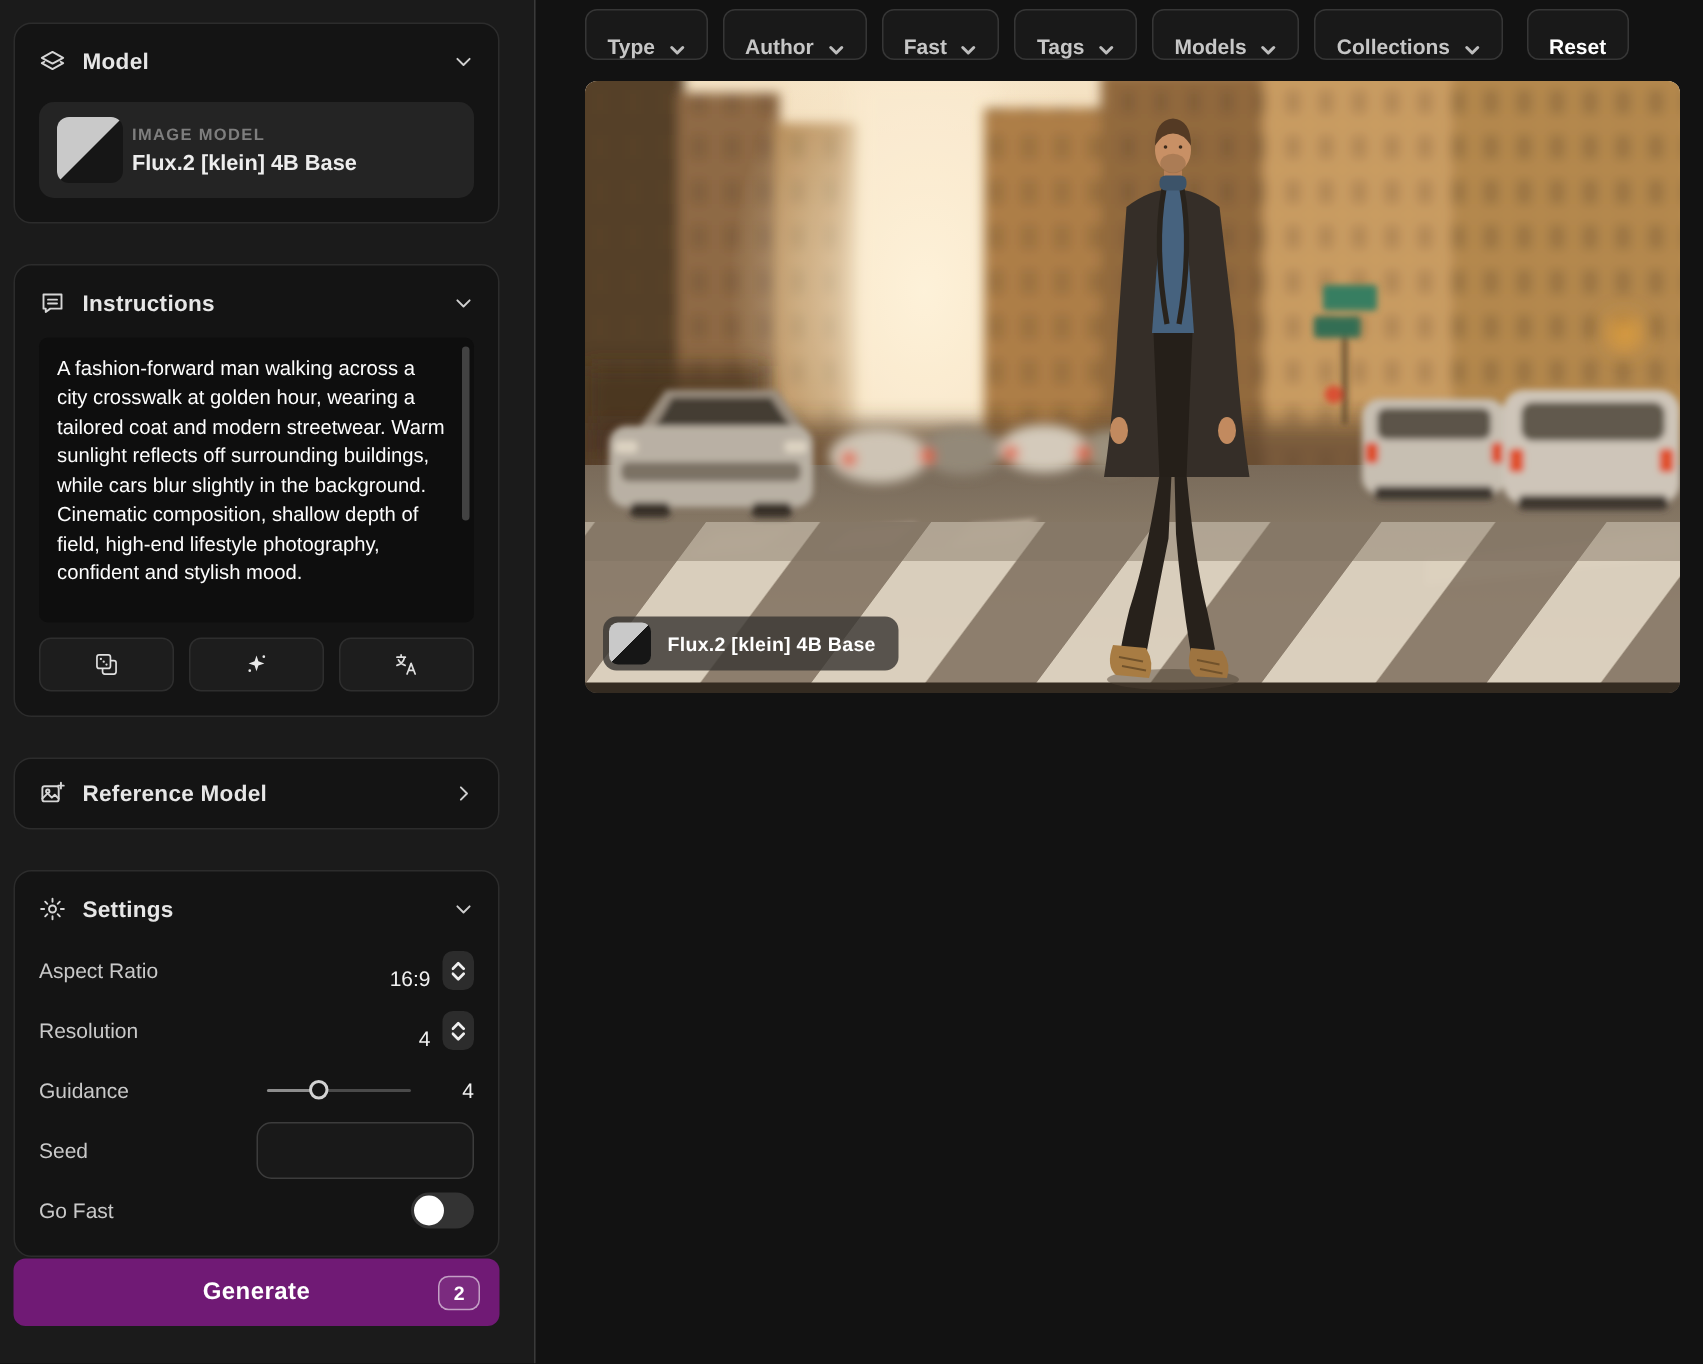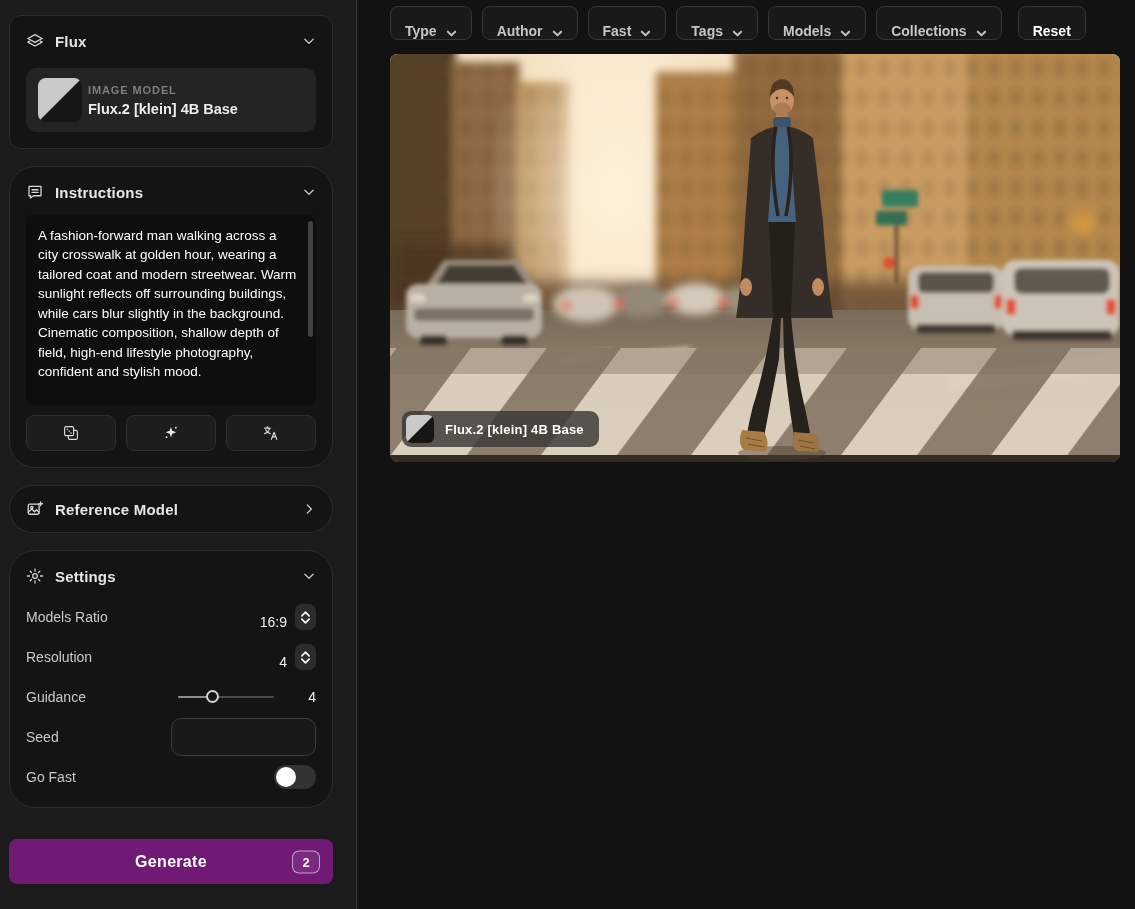--- a/index.html
+++ b/index.html
@@ -17,21 +17,21 @@
     border-right:1px solid #3a3a3a;
     padding:15px 23px 0 9px;
     display:flex; flex-direction:column;
   }
   .panel {
     background:#141414;
     border:1px solid #2c2c2c;
     border-radius:12px;
     padding:16px;
   }
-  .panel + .panel { margin-top:17px;border-radius:26px; }
+  .panel + .panel { margin-top:27px; }
   .panel-header { display:flex; align-items:center; gap:11px; }
   .panel-title { font-size:15px; font-weight:700; color:#e6e6e6; letter-spacing:.2px; }
   .hicon { width:18px; height:18px; flex:none; display:flex; }
   .hicon svg { width:18px; height:18px; stroke:#d6d6d6; stroke-width:1.7; fill:none; stroke-linecap:round; stroke-linejoin:round; }
   .chev { margin-left:auto; width:14px; height:14px; display:flex; cursor:pointer; }
   .chev svg { width:14px; height:14px; stroke:#cfcfcf; stroke-width:2.2; fill:none; stroke-linecap:round; stroke-linejoin:round; }
 
   
   .model-card {
     margin-top:18px; background:#242424; border-radius:10px;
@@ -137,21 +137,21 @@
 <aside class="sidebar">
 
   <section class="panel">
     <div class="panel-header">
       <span class="hicon">
         <svg viewBox="0 0 24 24">
             <path d="M12 3.5 2.5 8.7 12 13.9l9.5-5.2Z"></path>
             <path d="M4.8 12.2 2.5 13.5l9.5 5.2 9.5-5.2-2.3-1.3"></path>
           </svg>
       </span>
-      <span class="panel-title">Flux</span>
+      <span class="panel-title">Model</span>
       <span class="chev">
         <svg viewBox="0 0 24 24">
             <polyline points="5 9 12 16 19 9"></polyline>
           </svg>
       </span>
     </div>
     <div class="model-card">
       <div class="diag-icon"></div>
       <div>
         <div class="model-type">IMAGE MODEL</div>
@@ -242,21 +242,21 @@
       <span class="chev">
         <svg viewBox="0 0 24 24">
             <polyline points="5 9 12 16 19 9"></polyline>
           </svg>
       </span>
     </div>
 
     <div class="settings-rows">
 
       <div class="srow">
-        <span class="srow-label">Models Ratio</span>
+        <span class="srow-label">Aspect Ratio</span>
         <span class="stepper">
           <span class="stepper-value">16:9</span>
           <span class="stepper-pill">
             <svg viewBox="0 0 10 6">
                 <polyline points="1 5 5 1 9 5"></polyline>
               </svg>
             <svg viewBox="0 0 10 6">
                 <polyline points="1 1 5 5 9 1"></polyline>
               </svg>
           </span>

